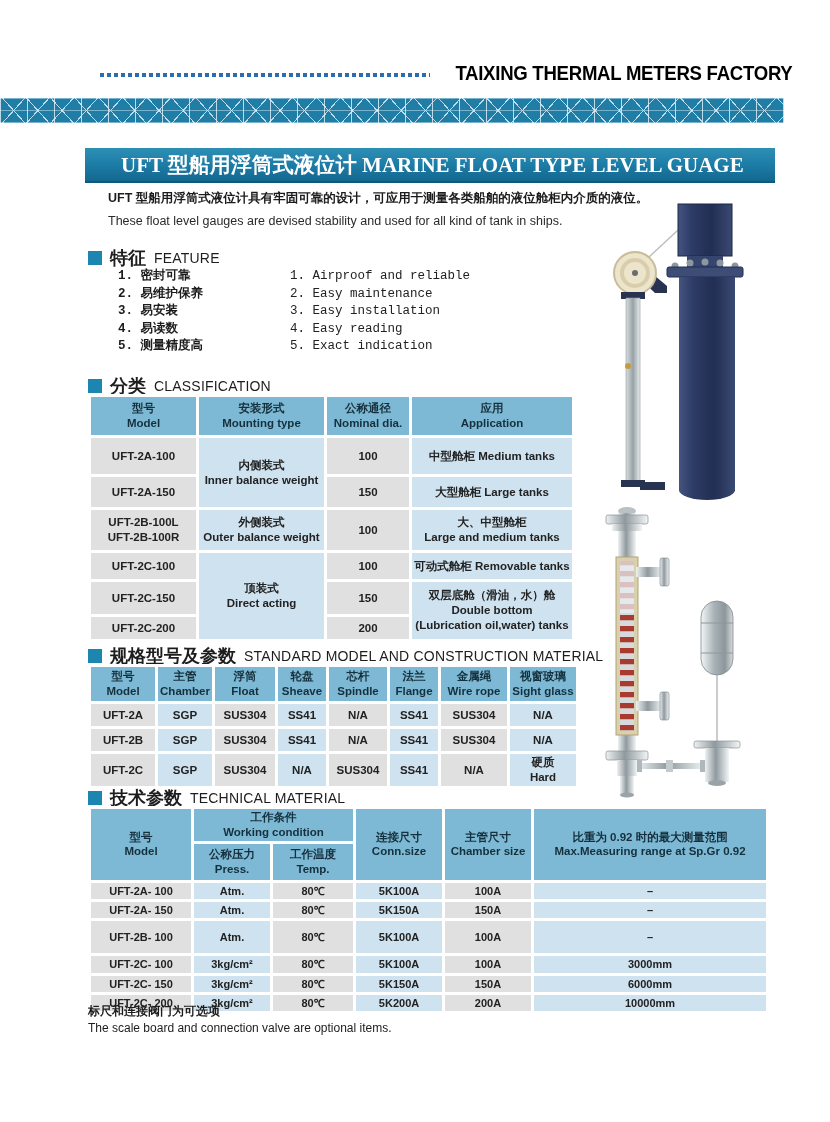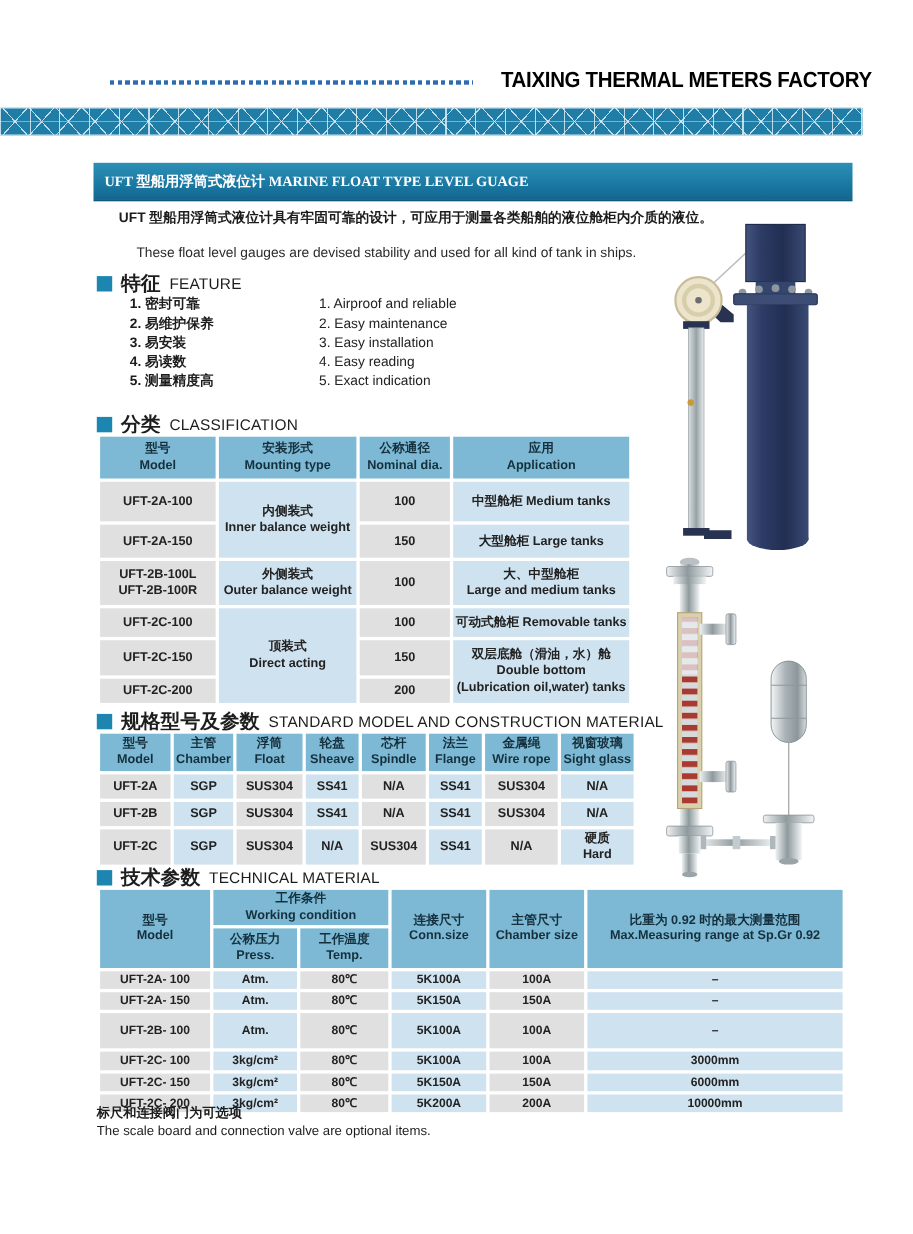--- a/index.html
+++ b/index.html
@@ -14,35 +14,35 @@
     background-image:
       repeating-linear-gradient(48deg, rgba(218,236,245,.85) 0 1px, transparent 1px 18px),
       repeating-linear-gradient(132deg, rgba(218,236,245,.85) 0 1px, transparent 1px 18px),
       repeating-linear-gradient(90deg, rgba(228,242,249,.8) 0 1px, transparent 1px 27px),
       repeating-linear-gradient(0deg, rgba(228,242,249,.45) 0 1px, transparent 1px 12px);}
 
   
   .banner{position:absolute;left:85px;top:148px;width:690px;height:33px;
     background:linear-gradient(180deg,#2e8fb5 0%,#1b7ba5 55%,#14678e 100%);
     border-bottom:2px solid #0e587c;display:flex;align-items:center;}
-  .banner span{color:#fff;font-family:"Liberation Serif",serif;font-weight:700;font-size:13px;padding-left:10px;white-space:nowrap;}
+  .banner span{color:#fff;font-family:"Liberation Serif",serif;font-weight:700;font-size:21px;white-space:nowrap;margin-left:36px;}
 
   
   .intro{position:absolute;left:108px;top:190px;width:565px;}
   .intro .zh{font-size:12.5px;font-weight:700;margin:0 0 7px 0;}
-  .intro .en{font-size:12.5px;font-weight:400;margin:16px;color:#2a2a2a;}
+  .intro .en{font-size:12.5px;font-weight:400;margin:0;color:#2a2a2a;}
 
   
   .sec{position:absolute;display:flex;align-items:center;gap:8px;}
   .sec .sq{width:14px;height:14px;background:#1d86b0;flex:0 0 auto;}
   .sec .zh{font-size:18px;font-weight:700;color:#1d1d1d;}
   .sec .en{font-size:14px;font-weight:400;color:#1d1d1d;letter-spacing:.2px;}
 
   
-  .features{position:absolute;left:118px;top:270px;display:grid;grid-template-columns:172px auto;row-gap:4.5px;font-size:12.5px;line-height:1.04;}
+  .features{position:absolute;left:118px;top:270px;display:grid;grid-template-columns:172px auto;row-gap:4.5px;font-size:12.5px;line-height:1.04;font-family:Liberation Mono, monospace;}
   .features .zh{font-weight:700;}
   .features .en{font-weight:400;color:#222;}
 
   
   table.tbl{border-collapse:separate;border-spacing:3px;table-layout:fixed;position:absolute;background:#fff;}
   .tbl th,.tbl td{text-align:center;vertical-align:middle;white-space:pre-line;padding:1px 2px;line-height:1.3;}
   .tbl th{background:#7db9d5;color:#15303c;font-size:11.5px;font-weight:700;}
   .tbl td{font-size:11.5px;font-weight:700;color:#222;}
   .tbl td.g{background:#e0e0e0;}
   .tbl td.b{background:#cfe2ef;}

